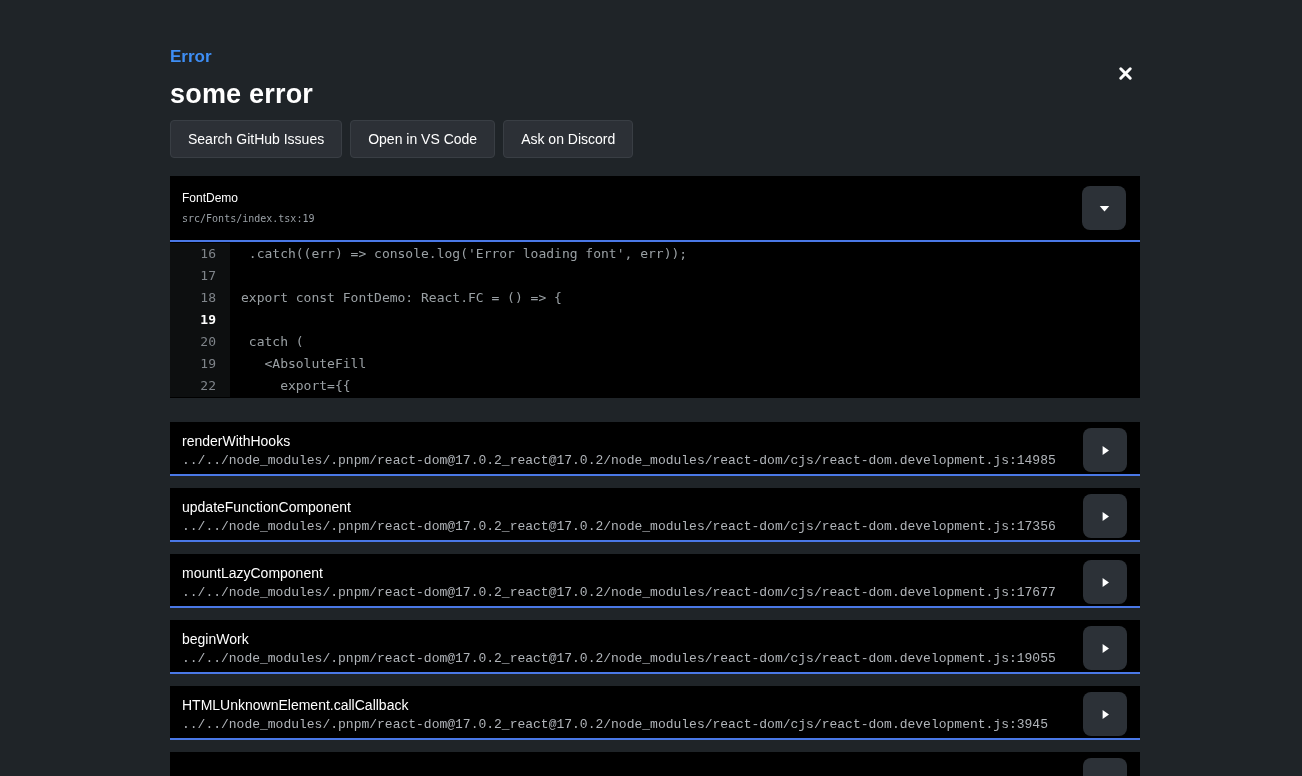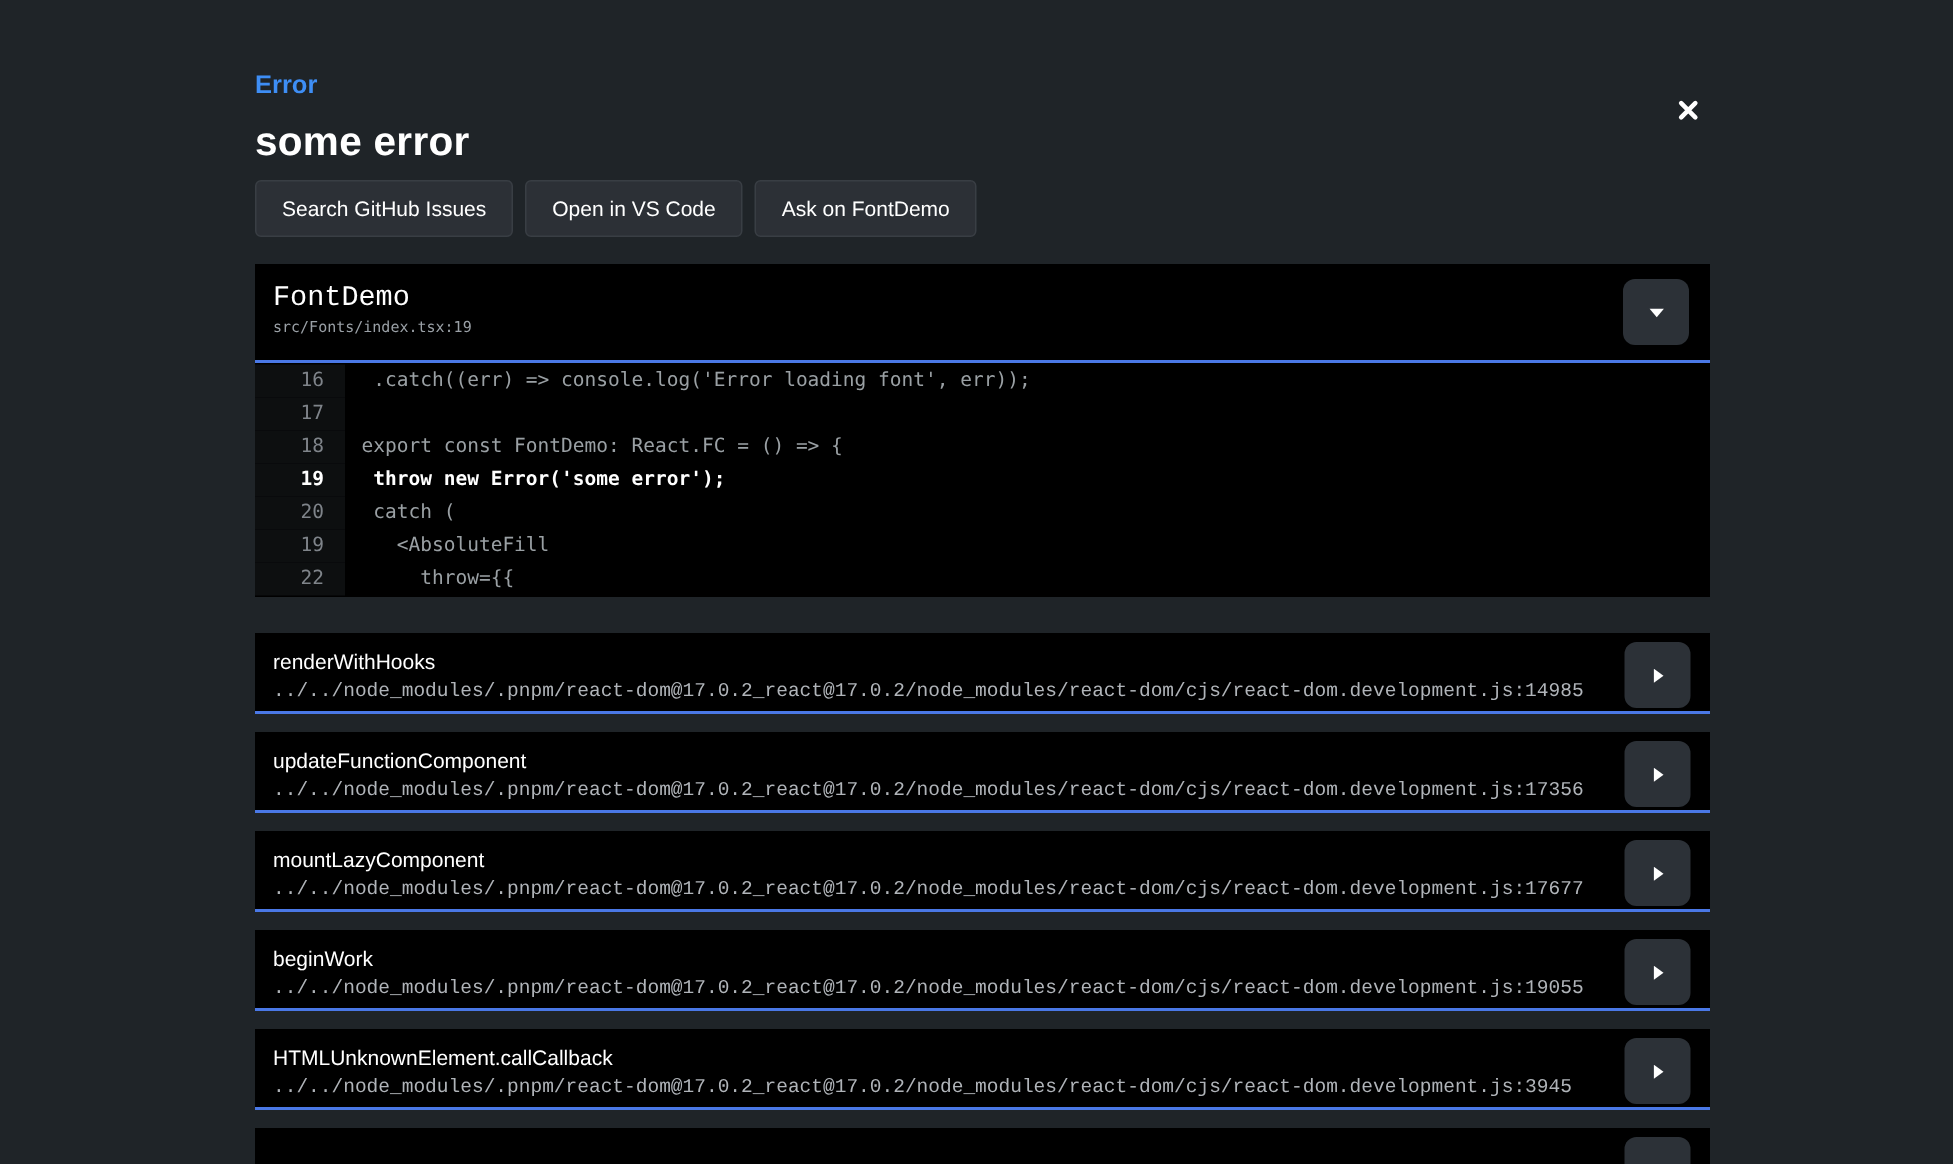--- a/index.html
+++ b/index.html
@@ -68,23 +68,22 @@
     height: 66px;
     background: #000000;
     border-bottom: 2px solid var(--divider-blue);
     display: flex;
     align-items: center;
     justify-content: space-between;
     padding: 0 14px 0 12px;
   }
   .frame-title {
     color: #ffffff;
-    font-size: 19px;
+    font-size: 12px;
     line-height: 19px;
-    font-family: Liberation Mono, monospace;
   }
   .frame-path {
     color: #9aa0a6;
     font-family: "DejaVu Sans Mono", monospace;
     font-size: 10px;
     line-height: 16px;
     margin-top: 3px;
   }
   .icon-btn {
     width: 44px;
@@ -173,21 +172,21 @@
 </button>
 
 <div class="container">
 
   <div class="error-type">Error</div>
   <h1 class="error-message">some error</h1>
 
   <div class="actions">
     <button class="action-btn">Search GitHub Issues</button>
     <button class="action-btn">Open in VS Code</button>
-    <button class="action-btn">Ask on FontDemo</button>
+    <button class="action-btn">Ask on Discord</button>
   </div>
 
   <div class="frame-card">
     <div class="frame-header">
       <div>
         <div class="frame-title">FontDemo</div>
         <div class="frame-path">src/Fonts/index.tsx:19</div>
       </div>
       <button class="icon-btn" aria-label="Collapse">
         <svg width="13" height="13" viewBox="0 0 12 12">
@@ -203,33 +202,32 @@
         <div class="code-line">
     <span class="ln">17</span>
     <pre class="src"></pre>
   </div>
         <div class="code-line">
     <span class="ln">18</span>
     <pre class="src">export const FontDemo: React.FC = () =&gt; {</pre>
   </div>
         <div class="code-line highlighted">
     <span class="ln">19</span>
-    <pre class="src"> throw new Error('some error');</pre>
   </div>
         <div class="code-line">
     <span class="ln">20</span>
     <pre class="src"> catch (</pre>
   </div>
         <div class="code-line">
     <span class="ln">19</span>
     <pre class="src">   &lt;AbsoluteFill</pre>
   </div>
         <div class="code-line">
     <span class="ln">22</span>
-    <pre class="src">     throw={{</pre>
+    <pre class="src">     export={{</pre>
   </div>
       </div>
   </div>
 
   <ul class="stack-list">
       <li class="stack-row">
     <div class="row-fn">renderWithHooks</div>
     <div class="row-path">../../node_modules/.pnpm/react-dom@17.0.2_react@17.0.2/node_modules/react-dom/cjs/react-dom.development.js:14985</div>
     <button class="icon-btn row-btn" aria-label="Expand">
       <svg width="12" height="13" viewBox="0 0 12 12">

